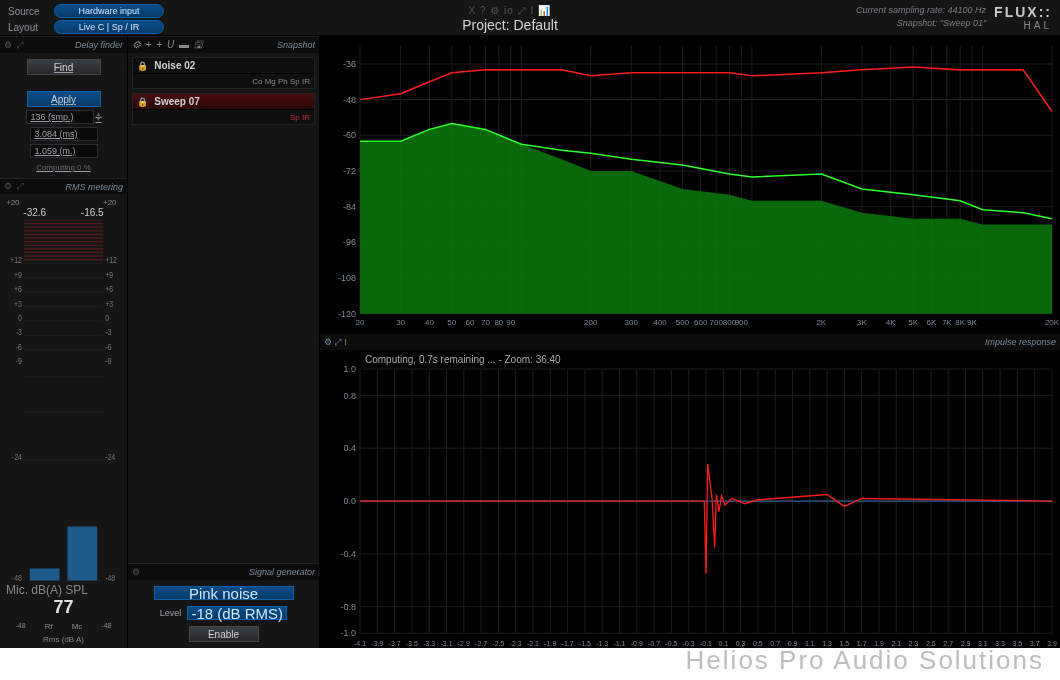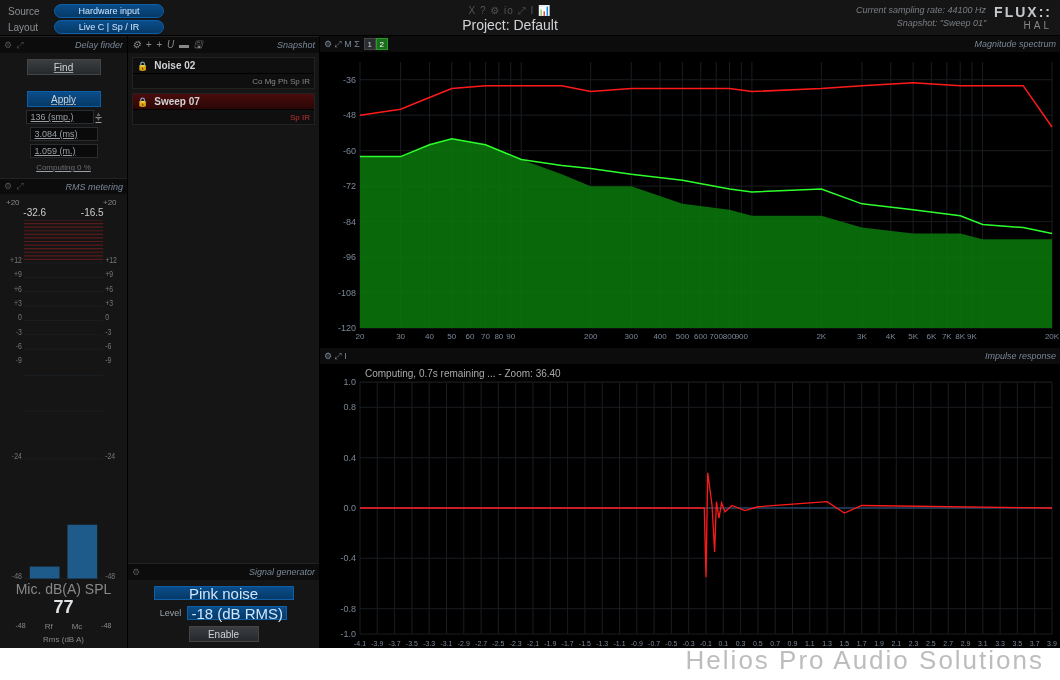--- a/index.html
+++ b/index.html
@@ -36,21 +36,21 @@
 .val-row { display:flex; gap:2px; align-items:center;}
 .val-box { background:#0a0a0a; border:1px solid #2a2d30; color:#9aa0a6; font-size:9px; height:14px; width:68px; padding-left:4px; display:flex; align-items:center;}
 .spinner { display:flex; flex-direction:column; font-size:6px; color:#666; line-height:5px;}
 .computing { font-size:8px; color:#6a6f74; margin-top:2px;}
 
 
 .rms-body { padding:4px 6px; display:flex; flex-direction:column; height:100%; }
 .rms-vals { display:flex; justify-content:space-around; font-size:10px; color:#ccc;}
 .meter-area { flex:1; position:relative; margin:2px 0;}
 .meter-area svg { width:100%; height:100%; }
-.spl-label { text-align:center; font-size:14px; color:#888;}
+.spl-label { text-align:left; font-size:12px; color:#888;}
 .spl-val { text-align:center; font-size:18px; color:#e0e3e6; font-weight:bold;}
 .rms-foot { display:flex; justify-content:space-around; font-size:8px; color:#888; margin:4px 0 2px;}
 .rms-scale-label { text-align:center; font-size:8px; color:#888; margin-top:2px;}
 
 
 .centercol { width:192px; display:flex; flex-direction:column; border-right:1px solid #000;}
 .hdr-tools { font-size:10px; color:#888; letter-spacing:1px;}
 .snap-item { border:1px solid #222; margin:4px; background:#0f0f0f;}
 .snap-row1 { display:flex; align-items:center; height:16px; padding:0 4px; gap:6px; border-bottom:1px solid #000;}
 .lock-ic { font-size:9px; color:#888;}
@@ -252,30 +252,20 @@
             <span class="sg-label">Level</span>
             <div class="btn-pink" style="width:100px;">-18 (dB RMS)</div>
           </div>
           <div class="btn-gray" style="width:70px;">Enable</div>
         </div>
       </div>
     </div>
 
     <div class="rightcol">
 
-      <div class="chart-hdr">
-        <div style="display:flex; gap:4px; align-items:center;">
-          <span class="ic" style="font-style:normal;">⚙ ⤢ M Σ</span>
-          <span class="tabs">
-            <span class="tab">1</span>
-            <span class="tab active">2</span>
-          </span>
-        </div>
-        <span>Magnitude spectrum</span>
-      </div>
       <div class="chart-body" style="height:296px;">
         <svg id="mag-svg" viewBox="0 0 740 296" preserveAspectRatio="none">
             <line x1="40" y1="27.733333333333334" x2="732" y2="27.733333333333334" stroke="#1a1d20"></line>
             <text x="36" y="30.733333333333334" font-size="9" fill="#7a8899" text-anchor="end">-36</text>
             <line x1="40" y1="63.2" x2="732" y2="63.2" stroke="#1a1d20"></line>
             <text x="36" y="66.2" font-size="9" fill="#7a8899" text-anchor="end">-48</text>
             <line x1="40" y1="98.66666666666666" x2="732" y2="98.66666666666666" stroke="#1a1d20"></line>
             <text x="36" y="101.66666666666666" font-size="9" fill="#7a8899" text-anchor="end">-60</text>
             <line x1="40" y1="134.13333333333333" x2="732" y2="134.13333333333333" stroke="#1a1d20"></line>
             <text x="36" y="137.13333333333333" font-size="9" fill="#7a8899" text-anchor="end">-72</text>

